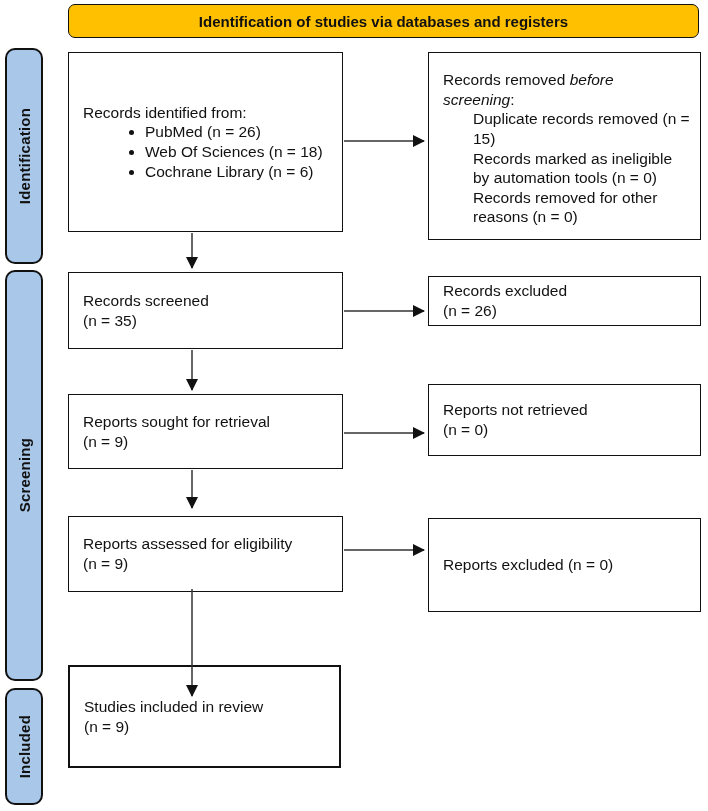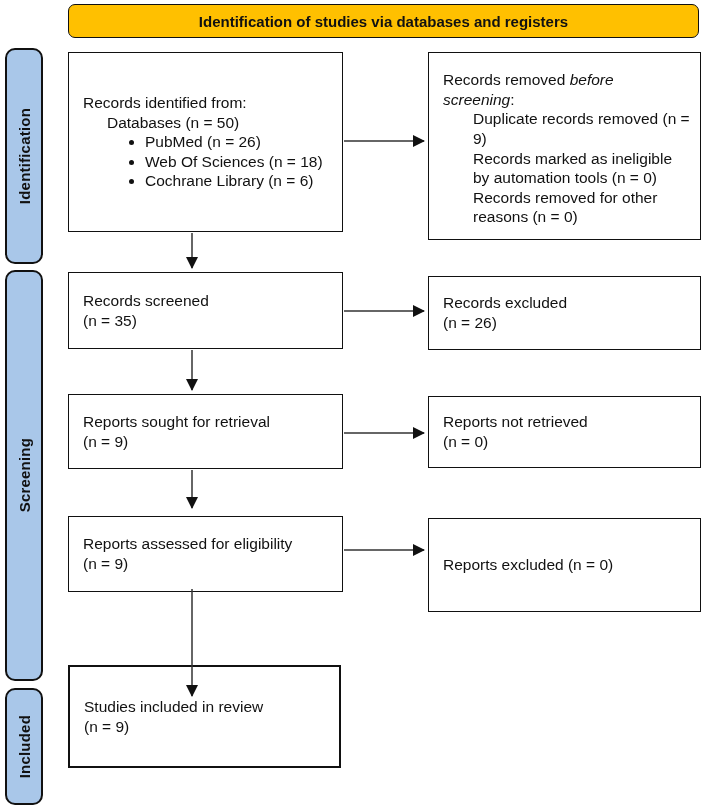--- a/index.html
+++ b/index.html
@@ -67,22 +67,22 @@
     flex-direction: column;
     justify-content: center;
     padding: 8px 8px 8px 14px;
   }
   .b1 { left: 68px;  top: 52px;  width: 275px; height: 180px; }
   .b2 { left: 68px;  top: 272px; width: 275px; height: 77px;  }
   .b3 { left: 68px;  top: 394px; width: 275px; height: 75px;  }
   .b4 { left: 68px;  top: 516px; width: 275px; height: 76px;  }
   .b5 { left: 68px;  top: 665px; width: 273px; height: 103px; border-width: 2.4px; }
   .r1 { left: 428px; top: 52px;  width: 273px; height: 188px; justify-content: center; padding-top: 13px; }
-  .r2 { left: 428px; top: 276px; width: 273px; height: 74px;  }
-  .r3 { left: 428px; top: 396px; width: 273px; height: 72px;  }
+  .r2 { left: 428px; top: 276px; width: 273px; height: 50px;  }
+  .r3 { left: 428px; top: 384px; width: 273px; height: 72px;  }
   .r4 { left: 428px; top: 518px; width: 273px; height: 94px;  }
   .indent1 { padding-left: 24px; }
   ul.bullets {
     list-style: disc;
     margin: 0;
     padding-left: 62px;
   }
   .r1 .item { padding-left: 30px; }
   .r1 i, .r1 .line i { font-style: italic; }
   
@@ -105,32 +105,31 @@
   </div>
   <div class="stage stage-screening" style="background-color: rgb(169, 199, 233);">
     <span>Screening</span>
   </div>
   <div class="stage stage-included" style="background-color: rgb(169, 199, 233);">
     <span>Included</span>
   </div>
 
   <div class="box b1">
     <div class="line">Records identified from:</div>
-    <div class="line indent1">Databases (n = 50)</div>
     <ul class="bullets">
       <li>PubMed (n = 26)</li>
       <li>Web Of Sciences (n = 18)</li>
       <li>Cochrane Library (n = 6)</li>
     </ul>
   </div>
 
   <div class="box r1">
     <div class="line"><span>Records removed </span><i>before</i></div>
     <div class="line"><i>screening</i><span>:</span></div>
-    <div class="item">Duplicate records removed (n = 9)</div>
+    <div class="item">Duplicate records removed (n = 15)</div>
     <div class="item">Records marked as ineligible by automation tools (n = 0)</div>
     <div class="item">Records removed for other reasons (n = 0)</div>
   </div>
 
   <div class="box b2">
     <div class="line">Records screened</div>
     <div class="line">(n = 35)</div>
   </div>
 
   <div class="box r2">

